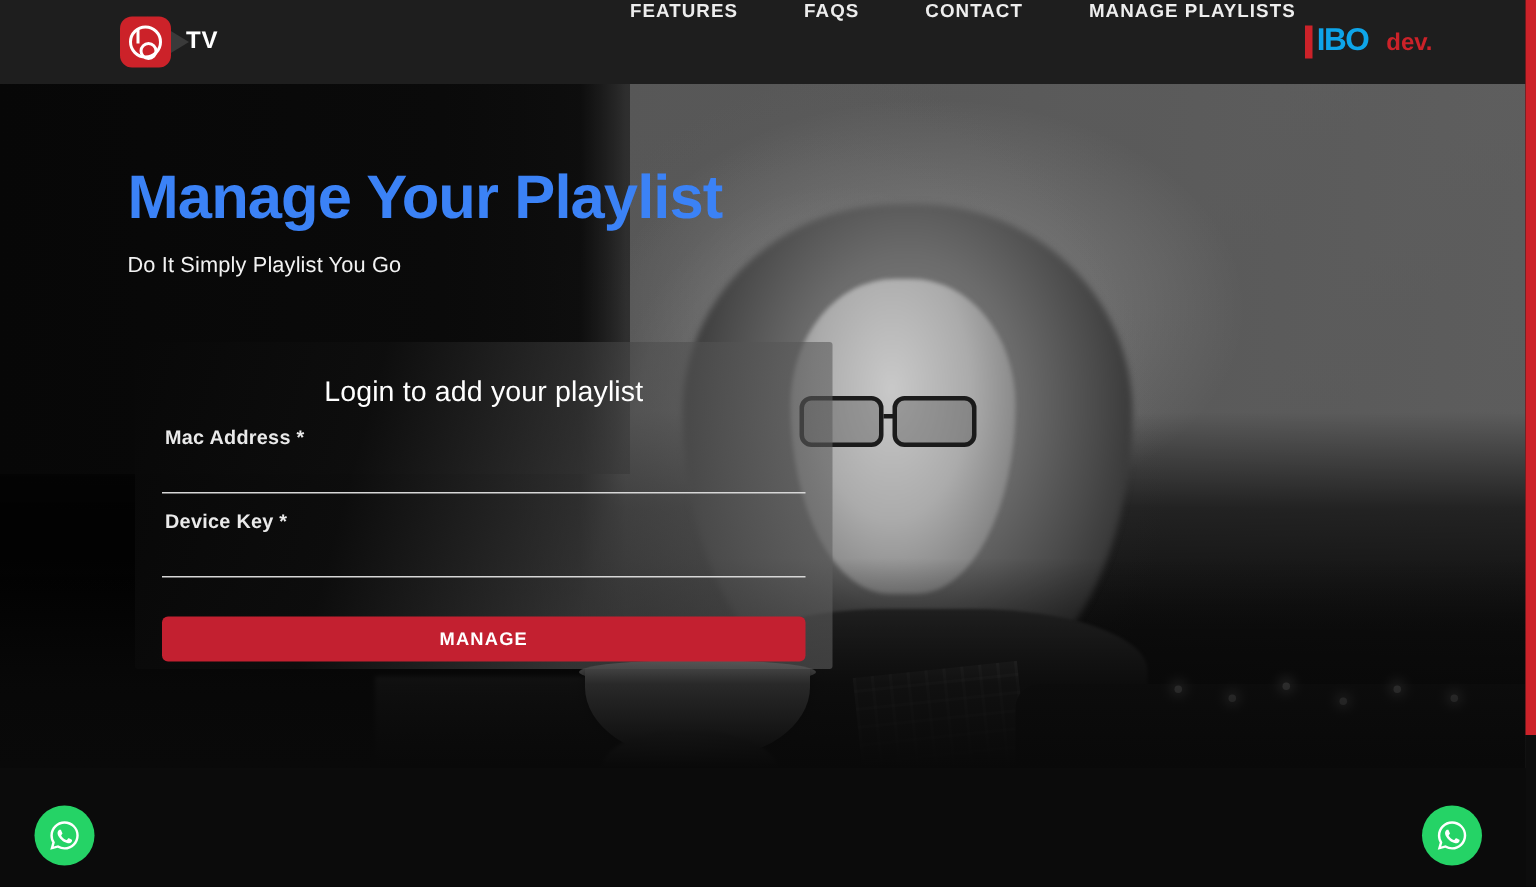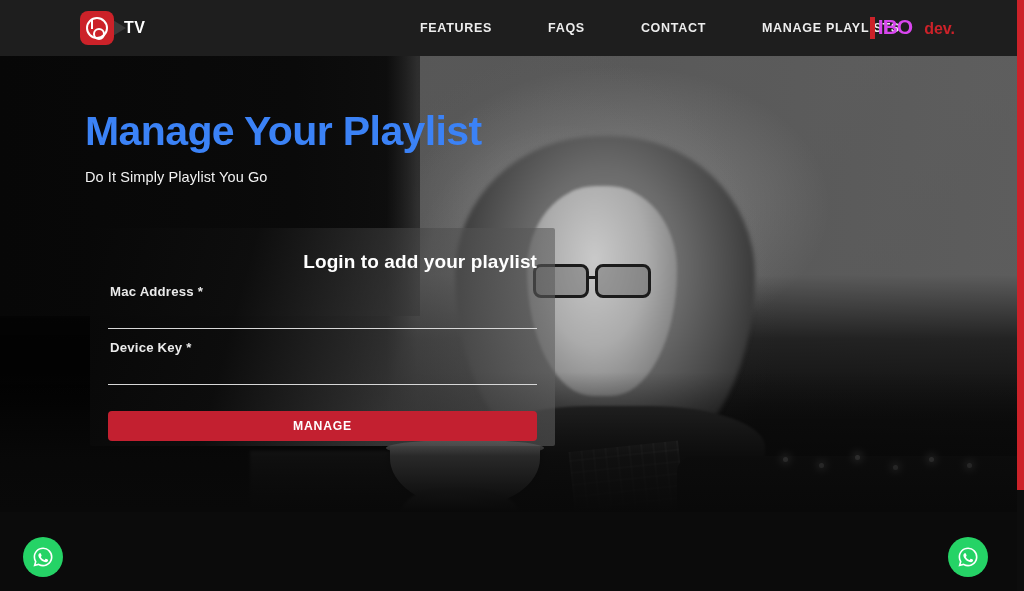--- a/index.html
+++ b/index.html
@@ -92,22 +92,22 @@
     letter-spacing: 0.5px;
     margin-left: 4px;
   }
 
   .nav {
     position: absolute;
     left: 420px;
     top: 0;
     height: 56px;
     display: flex;
-    align-items: center;
-    gap: 56px;
+    align-items: flex-start;
+    gap: 44px;
   }
   .nav-item {
     color: #ededed;
     font-size: 12.5px;
     font-weight: bold;
     letter-spacing: 0.7px;
     text-transform: uppercase;
     cursor: pointer;
     white-space: nowrap;
   }
@@ -121,21 +121,21 @@
     height: 26px;
   }
   .partner-bar {
     width: 5px;
     height: 22px;
     background: #cc2229;
     margin-right: 3px;
     align-self: center;
   }
   .partner-ibo {
-    color: #d946ef;
+    color: #0ea5e9;
     font-size: 21px;
     font-weight: bold;
     letter-spacing: -1px;
     font-family: "Liberation Sans", sans-serif;
   }
   .partner-dev {
     color: #cc2229;
     font-size: 16px;
     font-weight: bold;
     margin-left: -3px;
@@ -318,24 +318,24 @@
     top: 228px;
     width: 465px;
     height: 218px;
     background:
       linear-gradient(105deg, rgba(8,8,8,0.93) 0%, rgba(14,14,14,0.88) 32%, rgba(78,78,78,0.62) 66%, rgba(96,96,96,0.58) 100%);
     border-radius: 2px;
     z-index: 20;
     padding: 0 18px;
   }
   .login-title {
-    text-align: right;
+    text-align: center;
     color: #ffffff;
     font-size: 19px;
-    font-weight: bold;
+    font-weight: normal;
     padding-top: 23px;
     letter-spacing: 0.1px;
   }
   .field {
     margin-top: 11px;
     padding: 0 0 0 0;
   }
   .field-label {
     color: #eaeaea;
     font-size: 13.2px;

